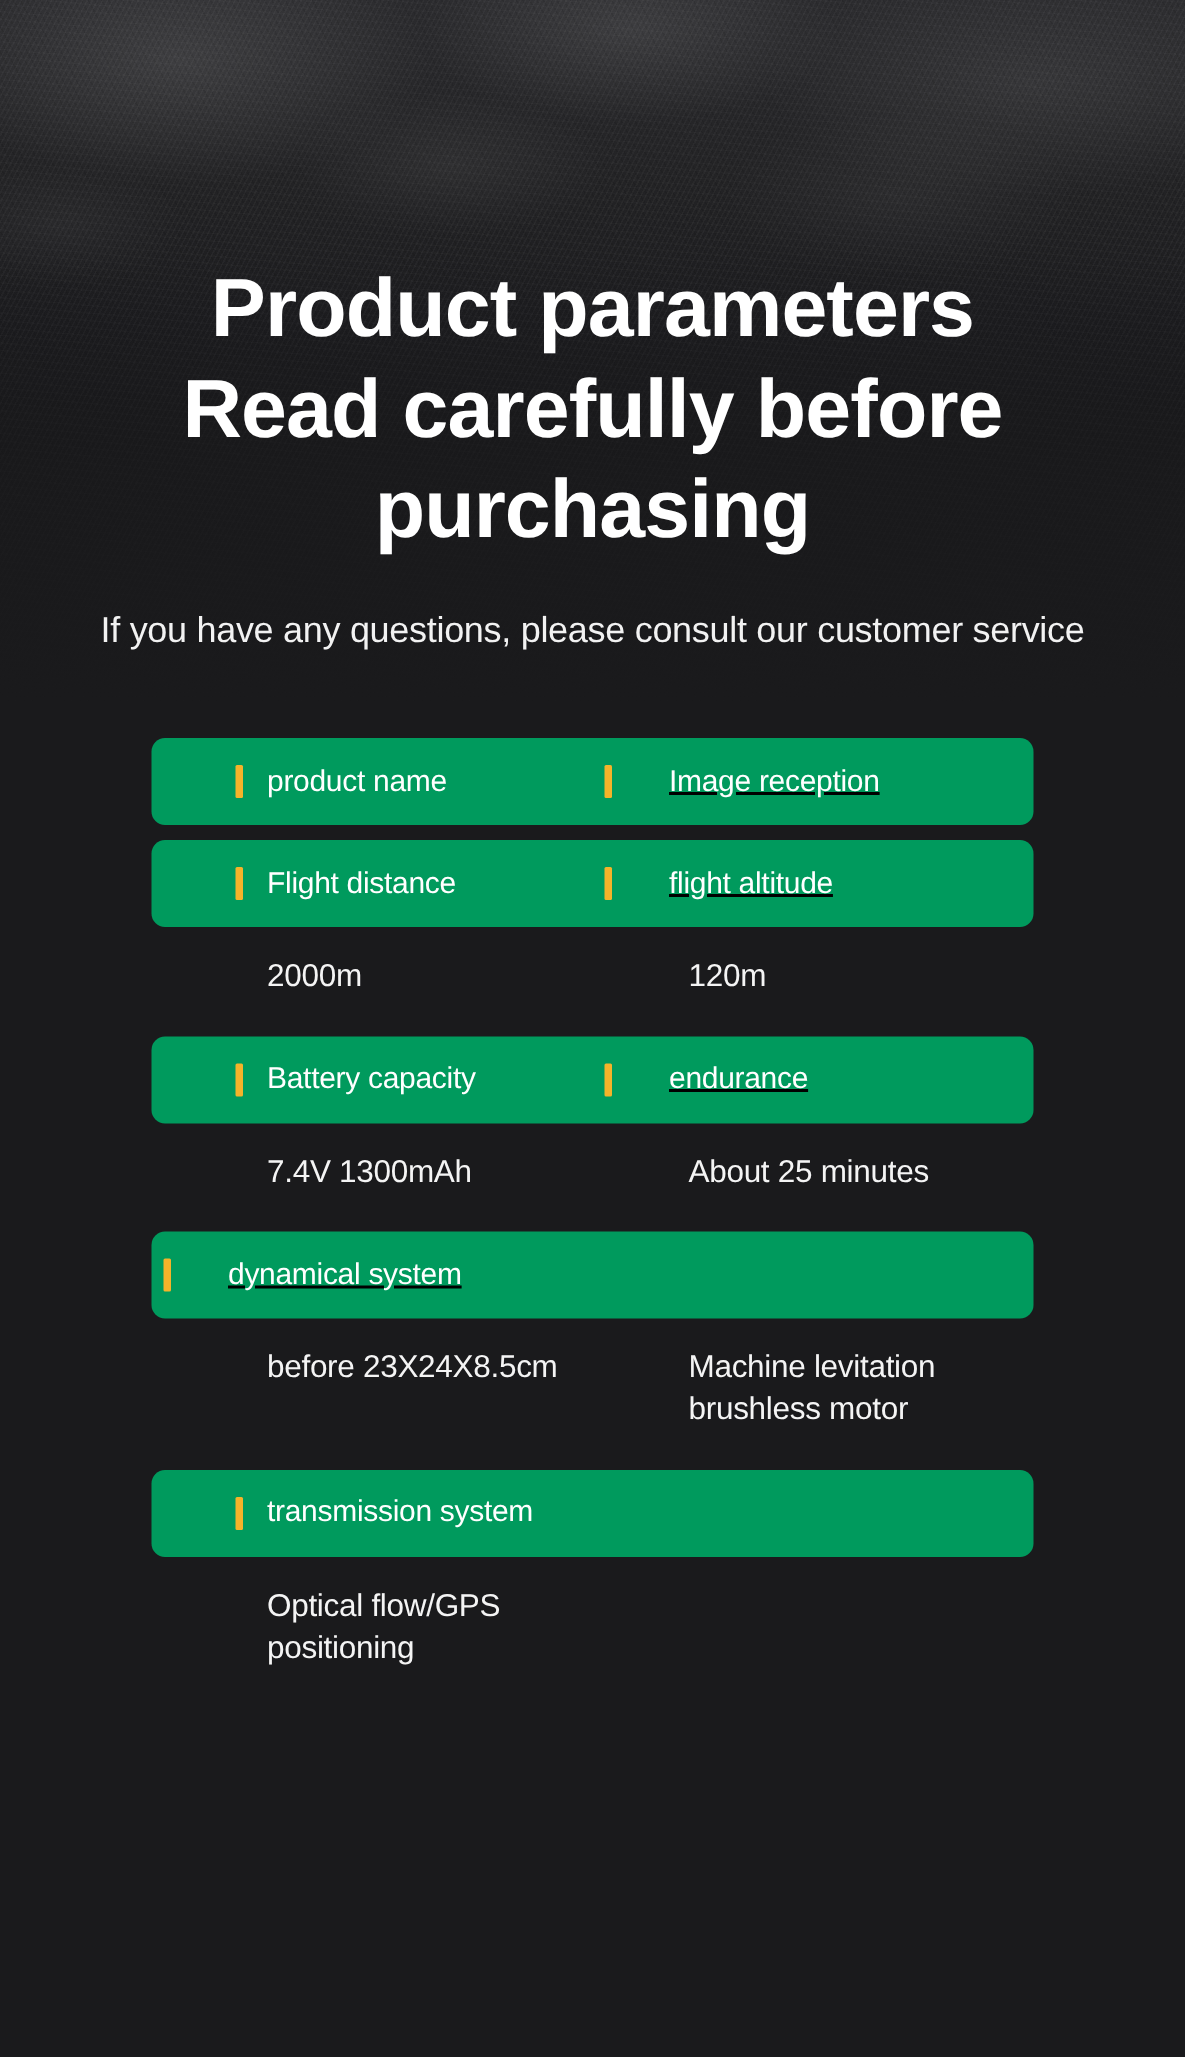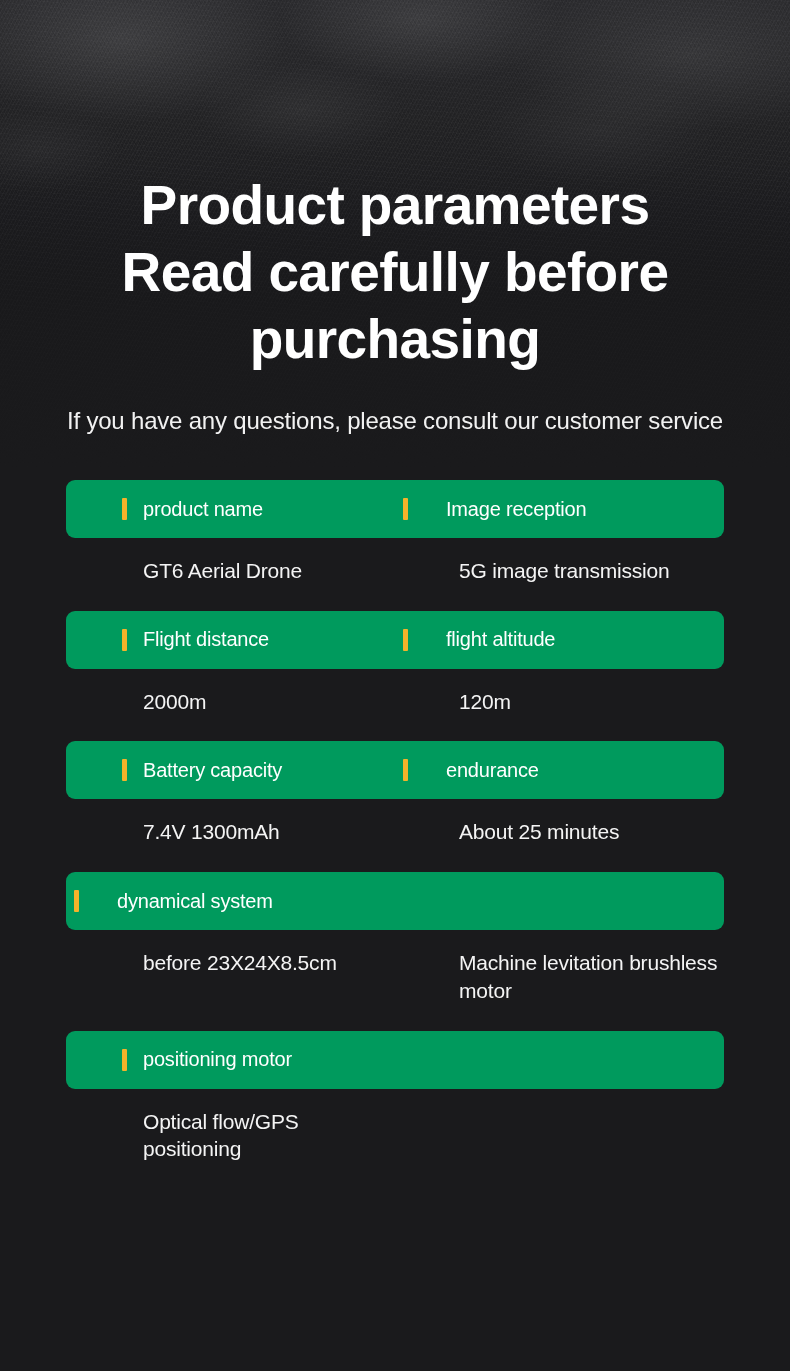--- a/index.html
+++ b/index.html
@@ -76,22 +76,22 @@
     color: #f2f2f2;
     font-size: 24px;
     font-weight: 400;
     letter-spacing: -0.2px;
   }
 
   
   .specs {
     position: relative;
     z-index: 4;
-    margin-top: 10px;
-    padding: 0 66px;
+    margin-top: 22px;
+    padding: 0 101px;
   }
 
   .spec-group { margin-bottom: 10px; }
 
   .bar {
     background: #009a5d;
     border-radius: 9px;
     height: 58px;
     display: flex;
     align-items: center;
@@ -100,21 +100,21 @@
 
   .bar-cell {
     flex: 0 0 50%;
     display: flex;
     align-items: center;
     height: 100%;
     padding-left: 56px;
     position: relative;
   }
 
-  .bar-cell.second { padding-left: 30px; }
+  .bar-cell.second { padding-left: 30px; text-decoration: underline; }
 
   .tick {
     position: absolute;
     width: 5px;
     height: 22px;
     border-radius: 1px;
     background: #f5b32a;
     left: 56px;
   }
 
@@ -176,24 +176,20 @@
     <div class="bar">
       <div class="bar-cell">
         <span class="tick"></span>
         <span class="bar-label">product name</span>
       </div>
       <div class="bar-cell second">
         <span class="tick"></span>
         <span class="bar-label">Image reception</span>
       </div>
     </div>
-    <div class="values">
-      <div class="val-cell">GT6 Aerial Drone</div>
-      <div class="val-cell second">5G image transmission</div>
-    </div>
   </div>
 
   <div class="spec-group">
     <div class="bar">
       <div class="bar-cell">
         <span class="tick"></span>
         <span class="bar-label">Flight distance</span>
       </div>
       <div class="bar-cell second">
         <span class="tick"></span>
@@ -233,21 +229,21 @@
     <div class="values">
       <div class="val-cell">before 23X24X8.5cm</div>
       <div class="val-cell second">Machine levitation brushless motor</div>
     </div>
   </div>
 
   <div class="spec-group">
     <div class="bar">
       <div class="bar-cell">
         <span class="tick"></span>
-        <span class="bar-label">positioning motor</span>
+        <span class="bar-label">transmission system</span>
       </div>
       <div class="bar-cell second hidden">
 
         <span class="bar-label"></span>
       </div>
     </div>
     <div class="values">
       <div class="val-cell">Optical flow/GPS positioning</div>
       <div class="val-cell second empty"></div>
     </div>

